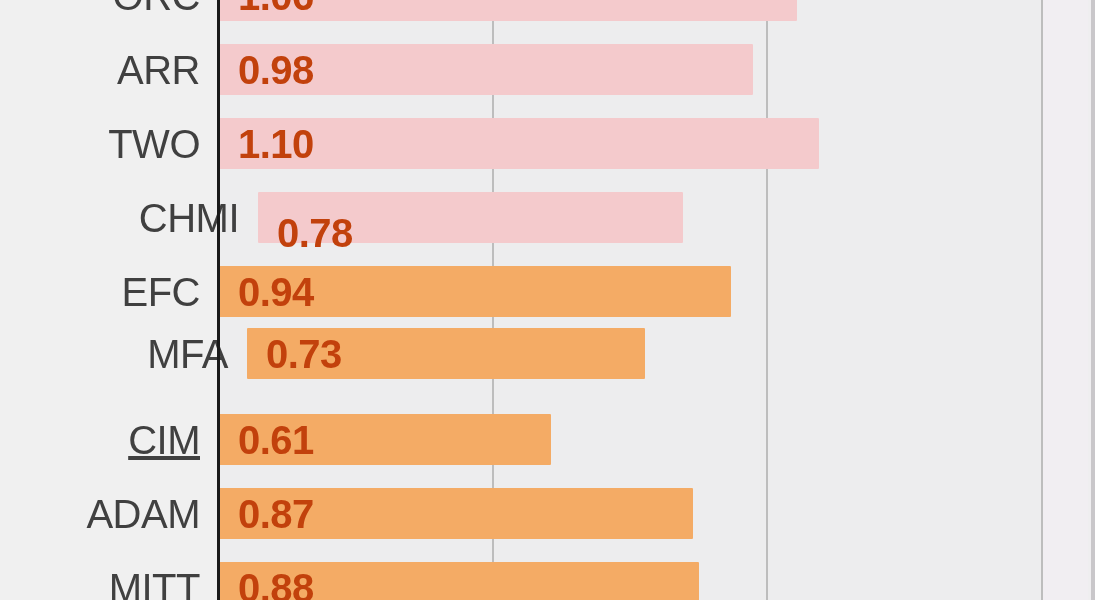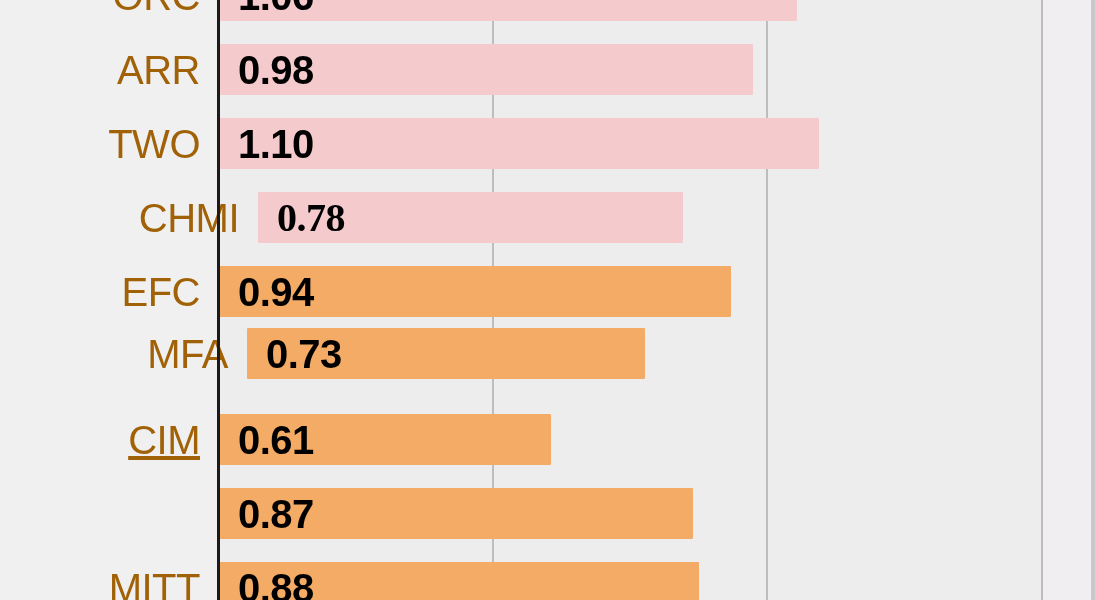--- a/index.html
+++ b/index.html
@@ -95,39 +95,39 @@
     left: 0;
     width: 1095px;
     z-index: 5;
   }
 
   .row-label {
     position: absolute;
     left: 0;
     width: 200px;
     text-align: right;
-    color: #a16207;
+    color: #404040;
     font-size: 40px;
     font-weight: 400;
     letter-spacing: -0.5px;
     white-space: nowrap;
   }
 
   .bar {
     position: absolute;
     left: 219px;
     border-radius: 1px;
   }
   .bar.pink   { background: #f4cacc; }
   .bar.orange { background: #f4ab65; }
 
   .bar-value {
     position: absolute;
     left: 238px;
-    color: #000000;
+    color: #c2410c;
     font-size: 40px;
     font-weight: 700;
     letter-spacing: -0.5px;
     white-space: nowrap;
     z-index: 7;
   }
 </style>
 </head>
 <body>
 
@@ -159,39 +159,40 @@
         <div class="bar-value" style="top: 4px; line-height: 44px;">0.98</div>
       </div>
       <div class="row" style="top: 118px; height: 65px;">
         <div class="bar pink" style="top: 0px; height: 51px; width: 600px;"></div>
         <div class="row-label" style="top: 4px; line-height: 44px;">TWO</div>
         <div class="bar-value" style="top: 4px; line-height: 44px;">1.10</div>
       </div>
       <div class="row" style="top: 192px; height: 51px; margin-left: 39px;">
         <div class="bar pink" style="top: 0px; height: 51px; width: 425px;"></div>
         <div class="row-label" style="top: 4px; line-height: 44px;">CHMI</div>
-        <div class="bar-value" style="top: 4px; line-height: 44px; font-family: Liberation Serif, serif;">0.78</div>
+        <div class="bar-value" style="top: 19px; line-height: 44px;">0.78</div>
       </div>
       <div class="row" style="top: 266px; height: 51px;">
         <div class="bar orange" style="top: 0px; height: 51px; width: 512px;"></div>
         <div class="row-label" style="top: 4px; line-height: 44px;">EFC</div>
         <div class="bar-value" style="top: 4px; line-height: 44px;">0.94</div>
       </div>
       <div class="row" style="top: 328px; height: 51px; margin-left: 28px;">
         <div class="bar orange" style="top: 0px; height: 51px; width: 398px;"></div>
         <div class="row-label" style="top: 4px; line-height: 44px;">MFA</div>
         <div class="bar-value" style="top: 4px; line-height: 44px; text-align: center;">0.73</div>
       </div>
       <div class="row" style="top: 414px; height: 51px;">
         <div class="bar orange" style="top: 0px; height: 51px; width: 332px;"></div>
         <div class="row-label" style="top: 4px; line-height: 44px; text-decoration: underline;">CIM</div>
         <div class="bar-value" style="top: 4px; line-height: 44px;">0.61</div>
       </div>
       <div class="row" style="top: 488px; height: 51px;">
         <div class="bar orange" style="top: 0px; height: 51px; width: 474px;"></div>
+        <div class="row-label" style="top: 4px; line-height: 44px;">ADAM</div>
         <div class="bar-value" style="top: 4px; line-height: 44px;">0.87</div>
       </div>
       <div class="row" style="top: 562px; height: 51px;">
         <div class="bar orange" style="top: 0px; height: 51px; width: 480px;"></div>
         <div class="row-label" style="top: 4px; line-height: 44px;">MITT</div>
         <div class="bar-value" style="top: 4px; line-height: 44px;">0.88</div>
       </div>
     </div>
 
   <div class="edge-strip-inner" style="left: 1088px; width: 5px;"></div>

